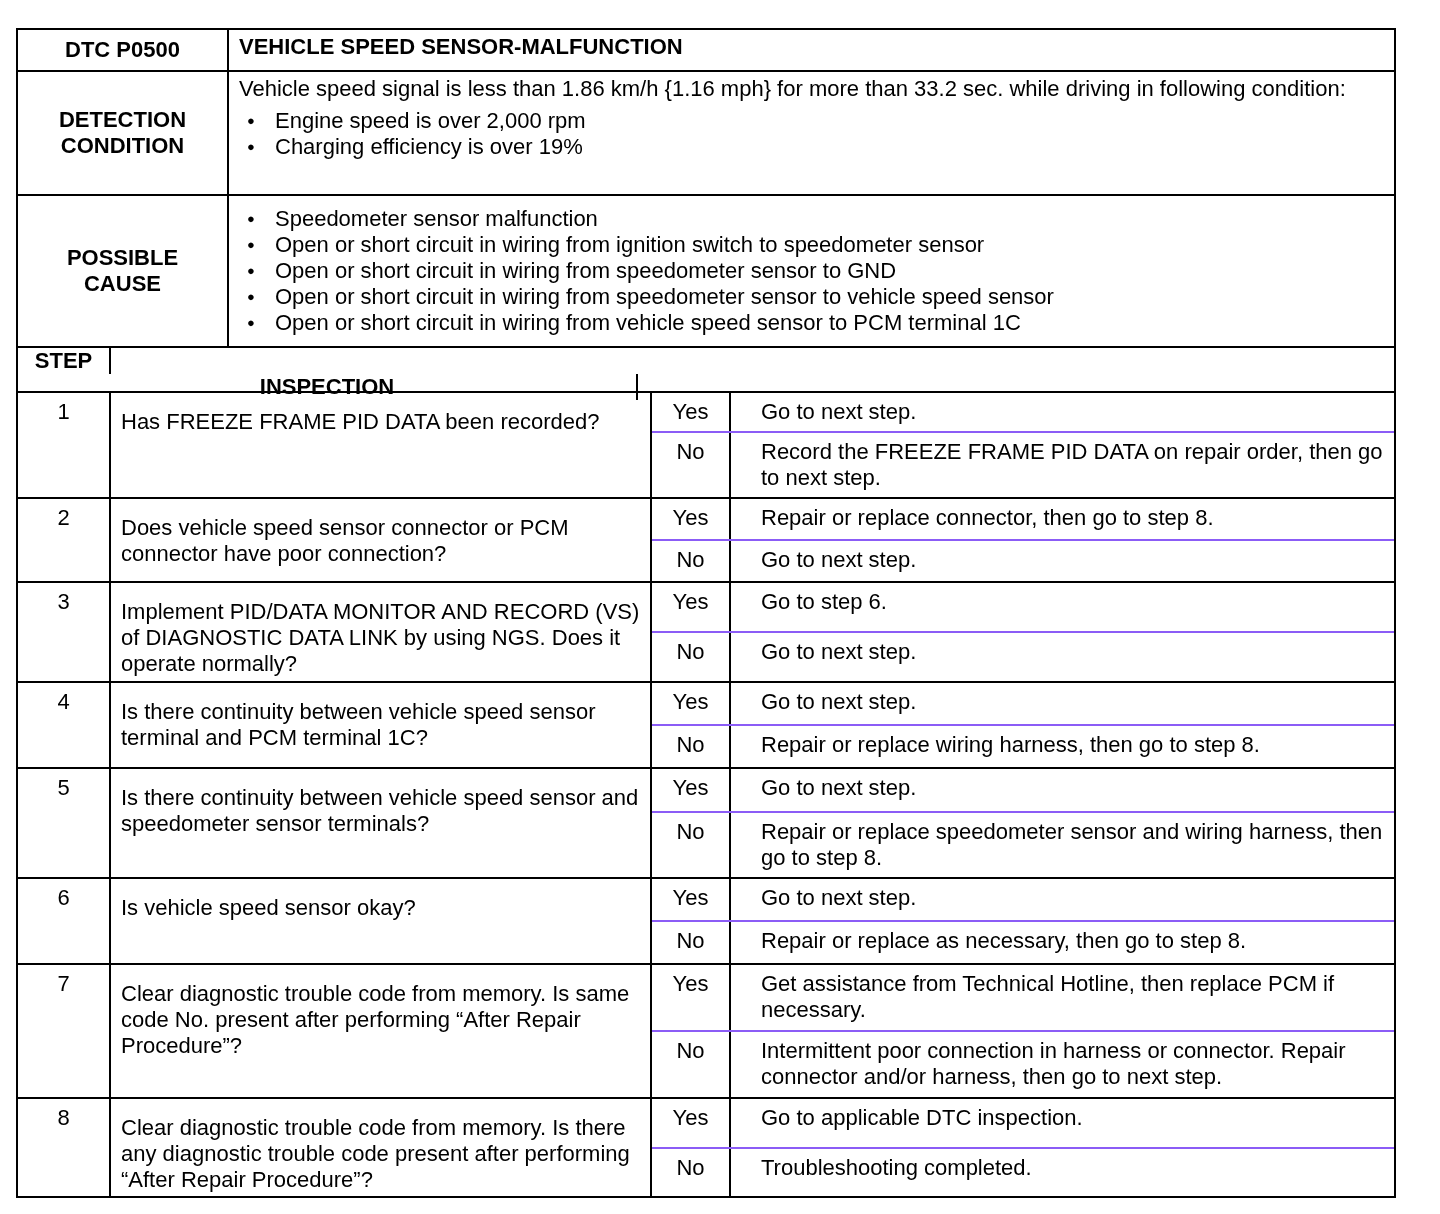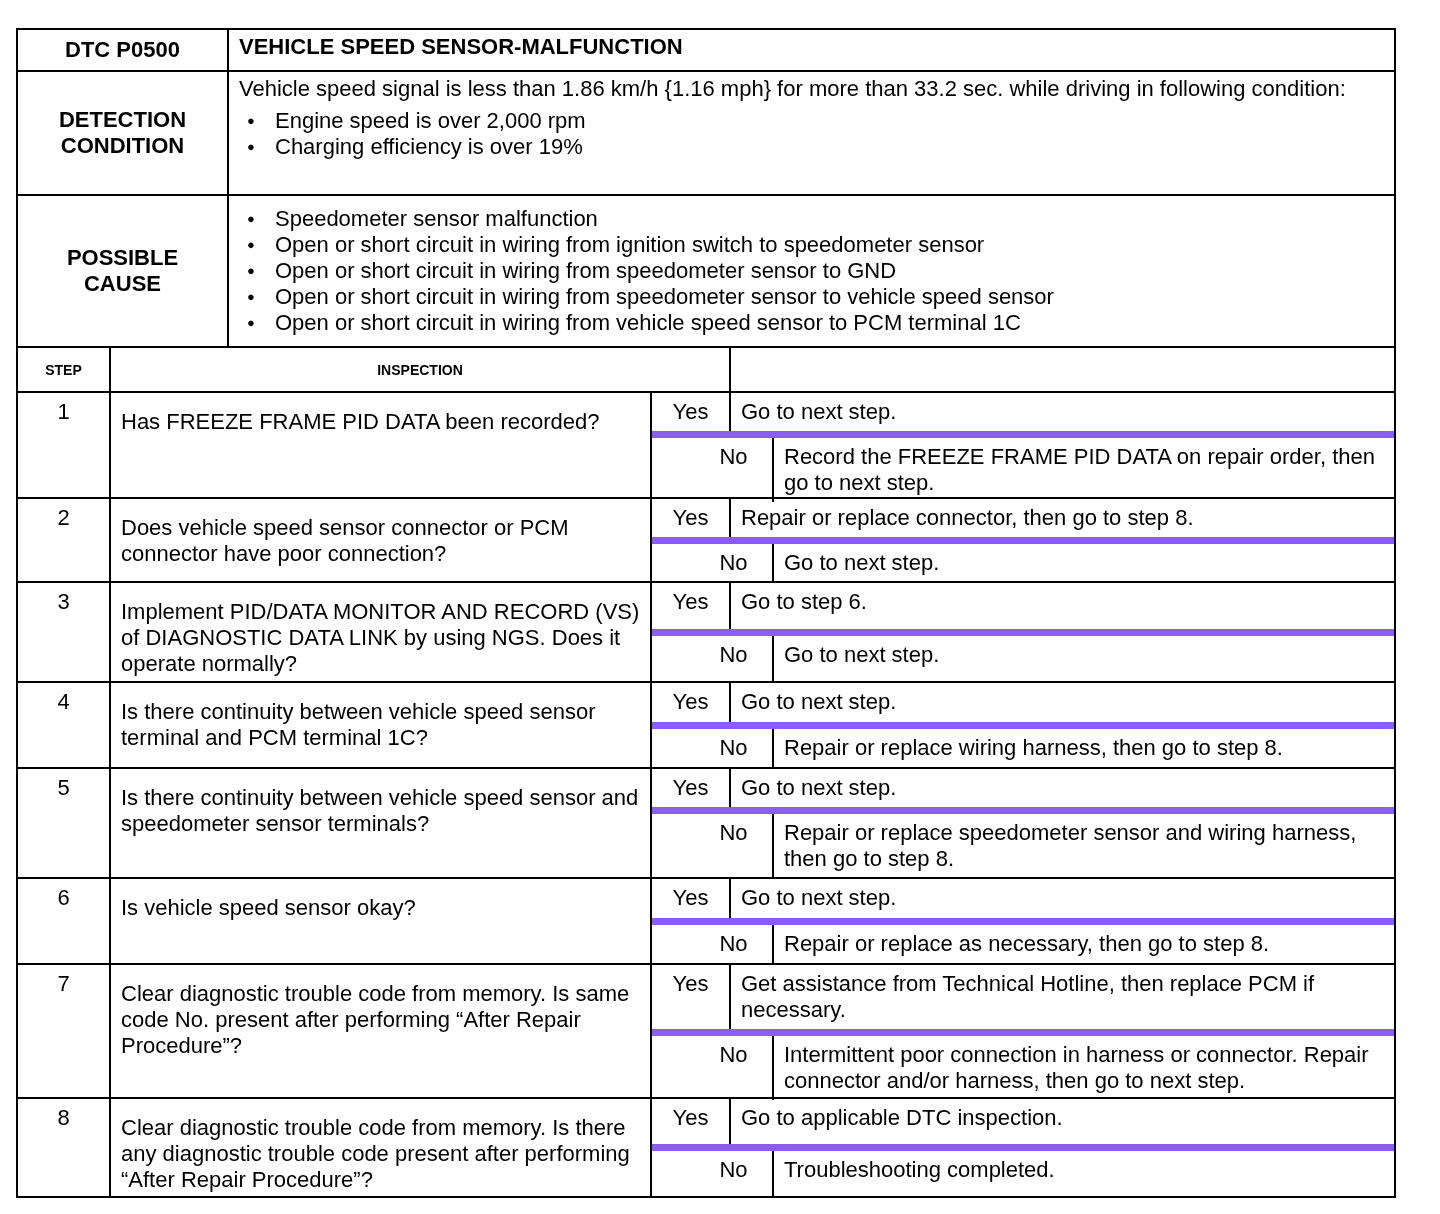--- a/index.html
+++ b/index.html
@@ -5,32 +5,32 @@
   html, body { margin:0; padding:0; background:#ffffff; }
   body { width:1440px; height:1214px; position:relative; font-family:"Liberation Sans", sans-serif; color:#000; }
   .tbl { position:absolute; left:16px; top:28px; width:1380px; border:2px solid #000; box-sizing:border-box; }
   .hrow { display:flex; border-bottom:2px solid #000; }
   .hlabel { width:211px; border-right:2px solid #000; display:flex; align-items:center; justify-content:center; text-align:center; font-weight:bold; font-size:22px; line-height:26px; box-sizing:border-box; }
   .hval { flex:1; padding:4px 10px; font-size:22px; line-height:26px; box-sizing:border-box; }
   .hval.title { font-weight:bold; }
   ul.b { list-style:none; margin:6px; padding:0; }
   ul.b li { position:relative; padding-left:30px; }
   ul.b li::before { content:"\25CF"; position:absolute; left:2px; top:0; font-size:13px; }
-  .colhead { display:flex; border-bottom:2px solid #000; height:43px; font-weight:bold; font-size:14px; }
+  .colhead { display:flex; border-bottom:2px solid #000; height:43px; font-weight:bold; font-size:22px;flex-direction:column; }
   .colhead > div { display:flex; align-items:center; justify-content:center; box-sizing:border-box; }
   .c-step { width:93px; border-right:2px solid #000; }
   .c-insp { width:620px; border-right:2px solid #000; }
   .c-act { flex:1; }
   .srow { display:flex; border-bottom:2px solid #000; font-size:22px; line-height:26px; }
   .srow:last-child { border-bottom:none; }
   .s-num { width:93px; border-right:2px solid #000; text-align:center; padding-top:6px; box-sizing:border-box; }
   .s-q { width:541px; border-right:2px solid #000; padding:16px 10px; box-sizing:border-box; }
   .s-ans { flex:1; display:flex; flex-direction:column; }
-  .ans { display:flex; flex:1; }
-  .ans + .ans { border-top:7px solid #8b5cf6;padding-left:43px; }
+  .ans { display:flex; flex:1;gap:20px; }
+  .ans + .ans { border-top:2px solid #8b5cf6; }
   .yn { width:79px; border-right:2px solid #000; text-align:center; padding-top:6px; box-sizing:border-box; }
   .act { flex:1; padding:6px 10px; box-sizing:border-box; }
 </style>
 </head>
 <body>
 
 <div class="tbl">
 
   <div class="hrow" style="height:40px;">
     <div class="hlabel">DTC P0500</div>

